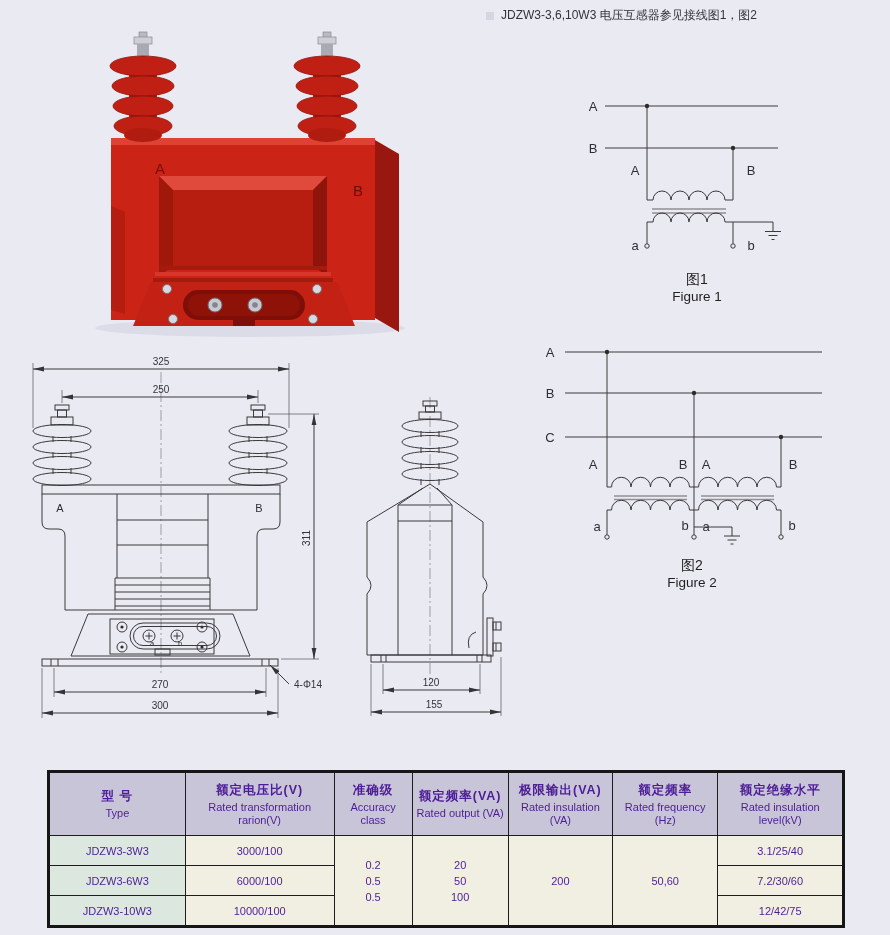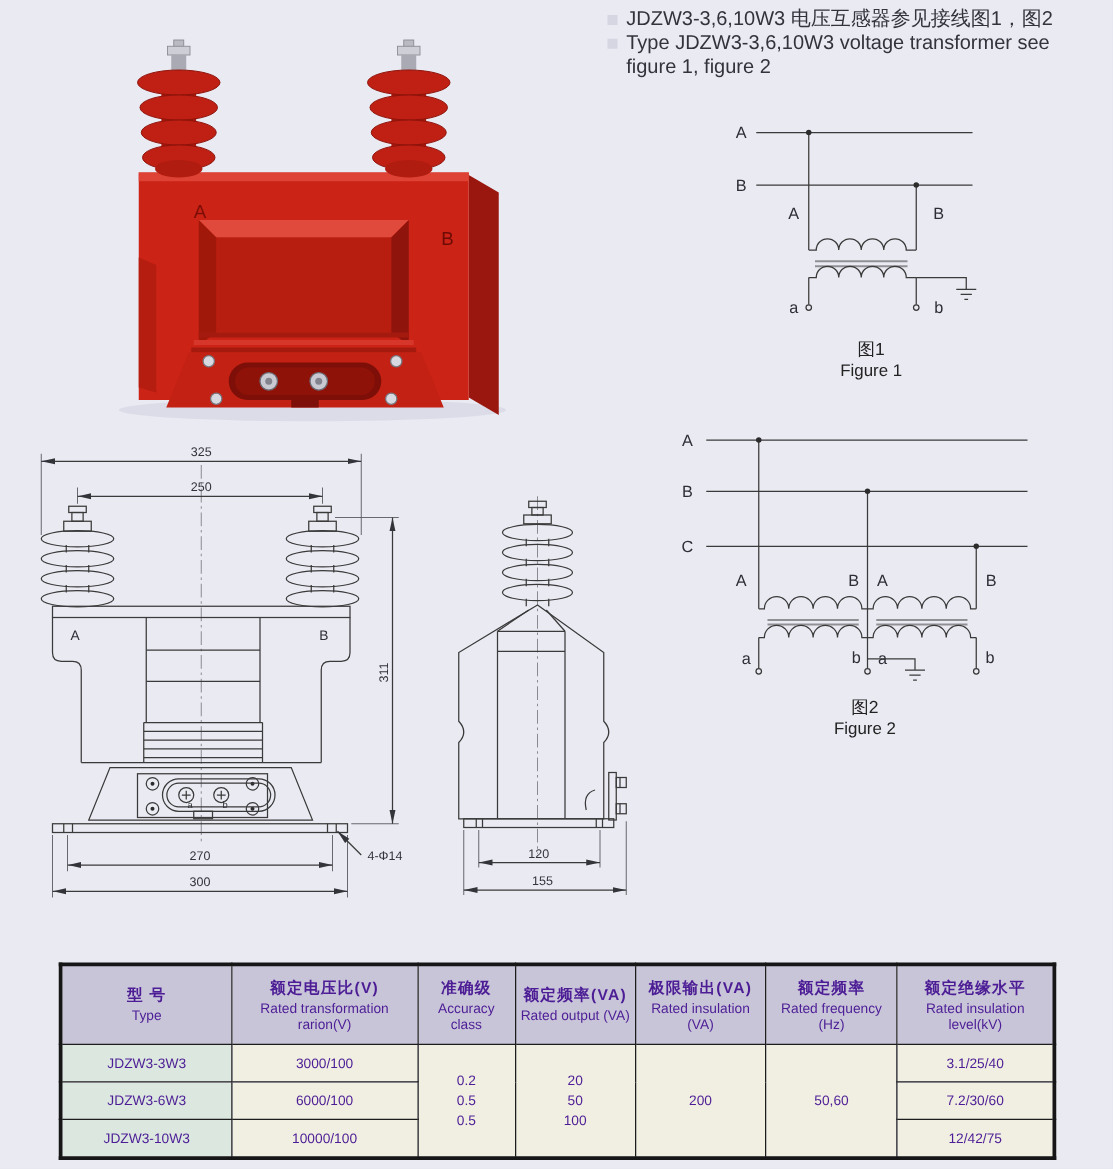--- a/index.html
+++ b/index.html
@@ -1,20 +1,20 @@
 <!DOCTYPE html>
 <html><head>
 <meta charset="utf-8">
 <style>
   html,body{margin:0;padding:0;}
   body{font-family:"Liberation Sans","DejaVu Sans",sans-serif;background:#dfdfe9;}
   #page{position:relative;width:890px;height:935px;background:#eaeaf3;overflow:hidden;}
   .abs{position:absolute;}
   
-  #notes{left:486px;top:6px;width:402px;color:#33333b;font-size:16px;line-height:19px;}
+  #notes{left:486px;top:6px;width:402px;color:#33333b;font-size:12px;line-height:19px;}
   .note-item{display:flex;align-items:flex-start;margin-bottom:0px;}
   .bullet{flex:0 0 auto;width:8px;height:8px;background:#d6d6e3;margin:6px 7px 0 0;}
   .note-text{white-space:pre-line;}
   
   svg{display:block;}
   .ln{stroke:#3a3a3a;stroke-width:1;fill:none;}
   .core{stroke:#8f8f94;stroke-width:1.6;fill:none;}
   .dot{fill:#2c2c2c;stroke:none;}
   .term{fill:#eaeaf3;stroke:#3a3a3a;stroke-width:1;}
   .clbl{fill:#2e2e36;font-size:13px;text-anchor:middle;}
@@ -105,24 +105,20 @@
     </g>
     <text x="100" y="156" font-size="15" fill="#7c0d06">A</text>
     <text x="298" y="178" font-size="15" fill="#6e0b05">B</text>
   </svg>
 
   <div class="abs" id="notes">
     <div class="note-item">
       <span class="bullet"></span>
       <span class="note-text">JDZW3-3,6,10W3  电压互感器参见接线图1，图2</span>
     </div>
-    <div class="note-item">
-      <span class="bullet"></span>
-      <span class="note-text"><span>Type JDZW3-3,6,10W3  voltage transformer see</span><br><span>figure 1, figure 2</span></span>
-    </div>
   </div>
 
   <svg class="abs" style="left:555px;top:88px;" width="335" height="225" viewBox="0 0 335 225">
     <g>
       <line class="ln" x1="50" y1="18" x2="223" y2="18"></line>
       <line class="ln" x1="50" y1="60" x2="223" y2="60"></line>
       <line class="ln" x1="92" y1="18" x2="92" y2="112"></line>
       <line class="ln" x1="178" y1="60" x2="178" y2="112"></line>
       <circle class="dot" cx="92" cy="18" r="2.2"></circle>
       <circle class="dot" cx="178" cy="60" r="2.2"></circle>

